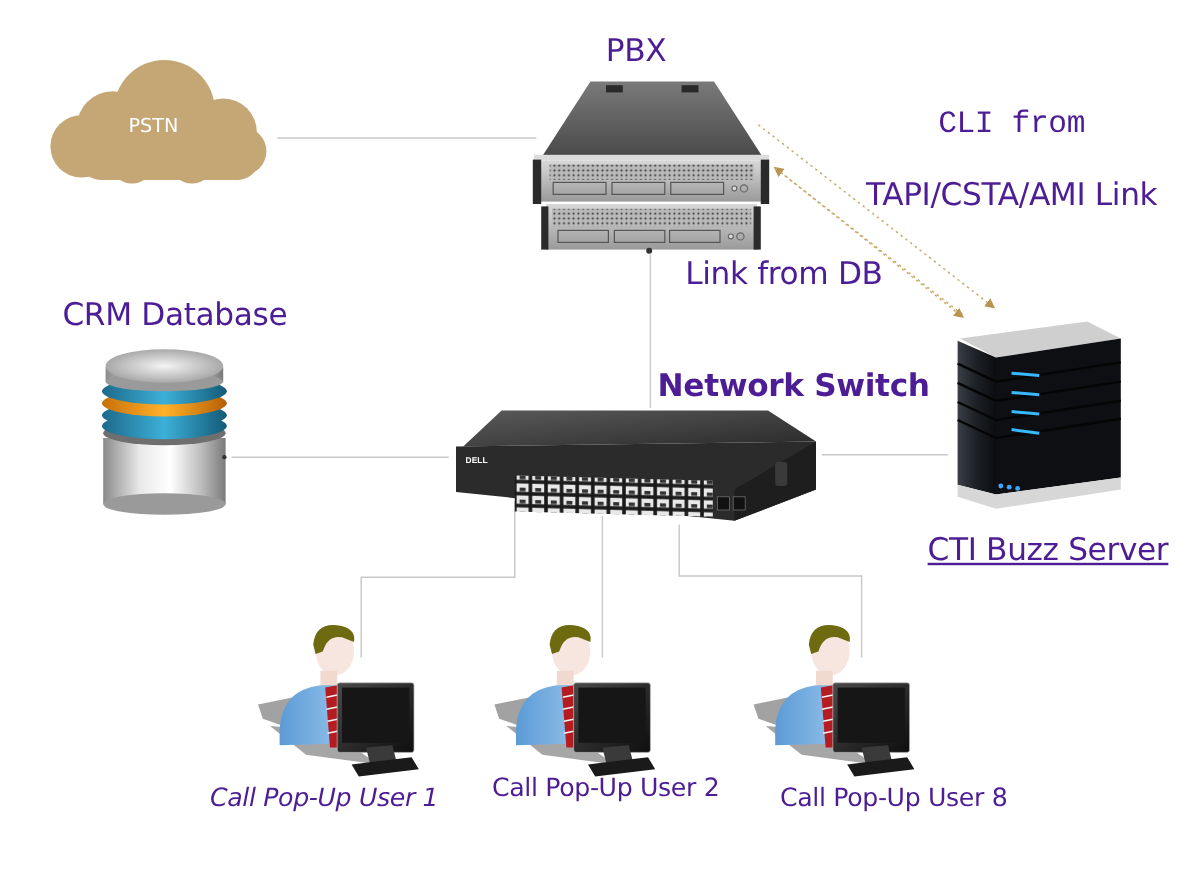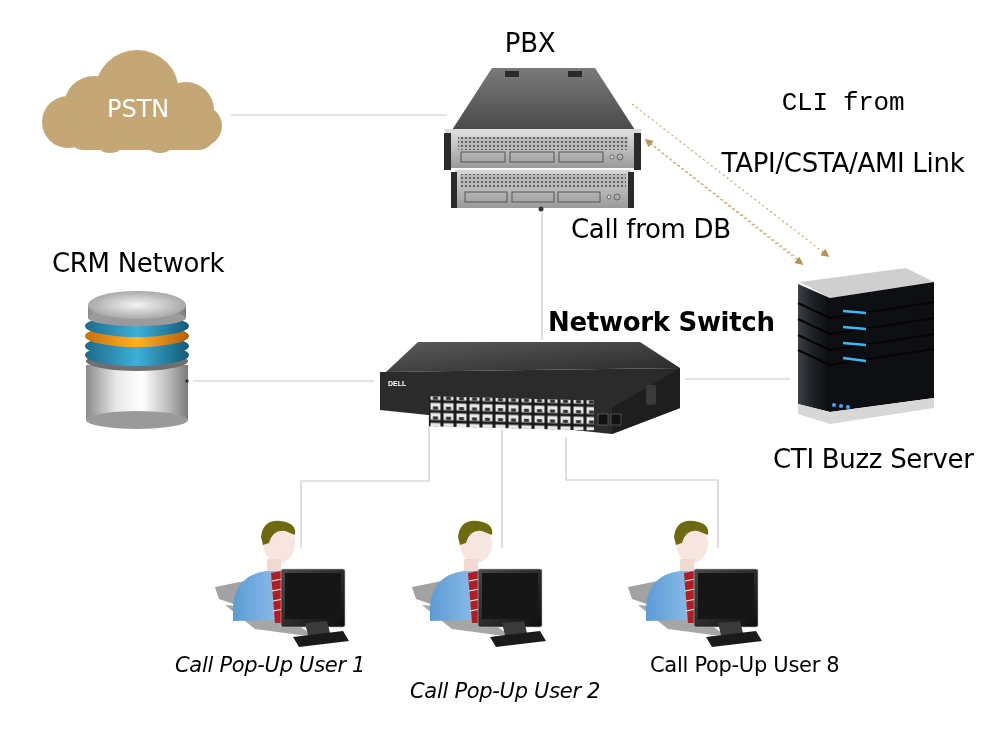--- a/index.html
+++ b/index.html
@@ -1,22 +1,22 @@
 <!DOCTYPE html>
 <html><head>
 <meta charset="utf-8">
 <style>
   html, body { margin: 0; padding: 0; background: #ffffff; }
   body { width: 1000px; height: 732px; position: relative; overflow: hidden;
          font-family: "DejaVu Sans", "Liberation Sans", sans-serif; }
   .canvas { position: absolute; left: 0; top: 0; width: 1000px; height: 732px; }
-  .lbl { position: absolute; color: #000000; font-size: 26px; white-space: nowrap; line-height: 1; letter-spacing: -0.3px; }
+  .lbl { position: absolute; color: #4c1d95; font-size: 26px; white-space: nowrap; line-height: 1; letter-spacing: -0.3px; }
   .lbl.small { font-size: 21px; }
   .lbl.center { transform: translateX(-50%); text-align: center; }
-  .pstn-text { position: absolute; color: #ffffff; font-size: 24px; line-height: 1; }
+  .pstn-text { position: absolute; color: #ffffff; font-size: 16px; line-height: 1; }
   svg .conn { stroke: #c8c8c8; stroke-width: 1.2; fill: none; }
   svg .dashed { stroke: #c9a86a; stroke-width: 1.2; stroke-dasharray: 2 3; fill: none; }
 </style>
 </head>
 <body>
 
 <svg class="canvas" viewBox="0 0 1000 732" width="1000" height="732">
   <defs>
     <linearGradient id="gSilver" x1="0" x2="1" y1="0" y2="0">
       <stop offset="0" stop-color="#8a8a8a"></stop>
@@ -212,19 +212,19 @@
       <polygon points="90,106 112,104 116,120 94,122" fill="#3a3a3a"></polygon>
       <polygon points="78,120 128,114 134,124 84,130" fill="#1a1a1a"></polygon>
     </g>
   </defs>
 </svg>
 
 <div class="pstn-text" style="left:107px; top:97px;">PSTN</div>
 <div class="lbl center" style="left:530px; top:30px;">PBX</div>
 <div class="lbl center" style="left:843px; top:90px;font-family:Liberation Mono, monospace;">CLI from</div>
 <div class="lbl center" style="left:843px; top:132px;margin-top:18px;">TAPI/CSTA/AMI Link</div>
-<div class="lbl" style="left:571px; top:216px;">Call from DB</div>
-<div class="lbl" style="left:52px; top:250px;">CRM Network</div>
+<div class="lbl" style="left:571px; top:216px;">Link from DB</div>
+<div class="lbl" style="left:52px; top:250px;">CRM Database</div>
 <div class="lbl" style="left:548px; top:309px;font-weight:bold;">Network Switch</div>
-<div class="lbl" style="left:773px; top:446px;">CTI Buzz Server</div>
+<div class="lbl" style="left:773px; top:446px;text-decoration:underline;">CTI Buzz Server</div>
 <div class="lbl small" style="left:175px; top:655px;font-style:italic;">Call Pop-Up User 1</div>
-<div class="lbl small" style="left:410px; top:681px;font-style:italic;">Call Pop-Up User 2</div>
+<div class="lbl small" style="left:410px; top:646px;">Call Pop-Up User 2</div>
 <div class="lbl small" style="left:650px; top:655px;">Call Pop-Up User 8</div>
 
 </body></html>

